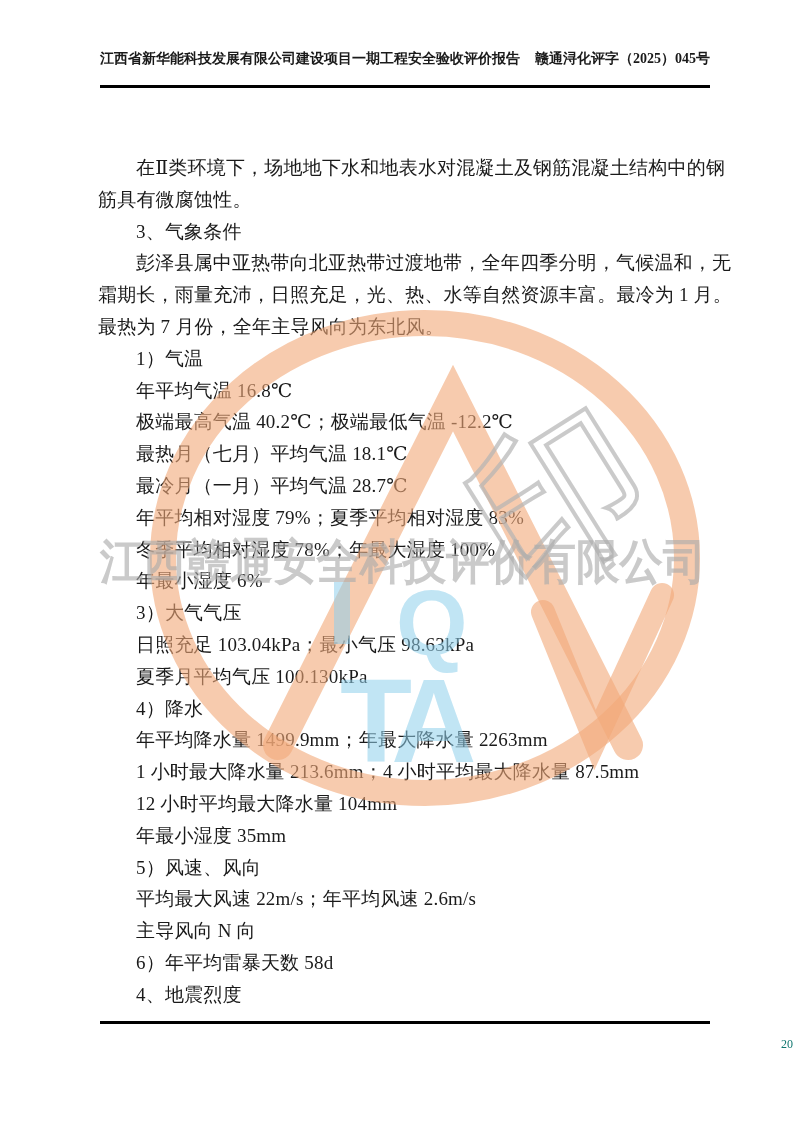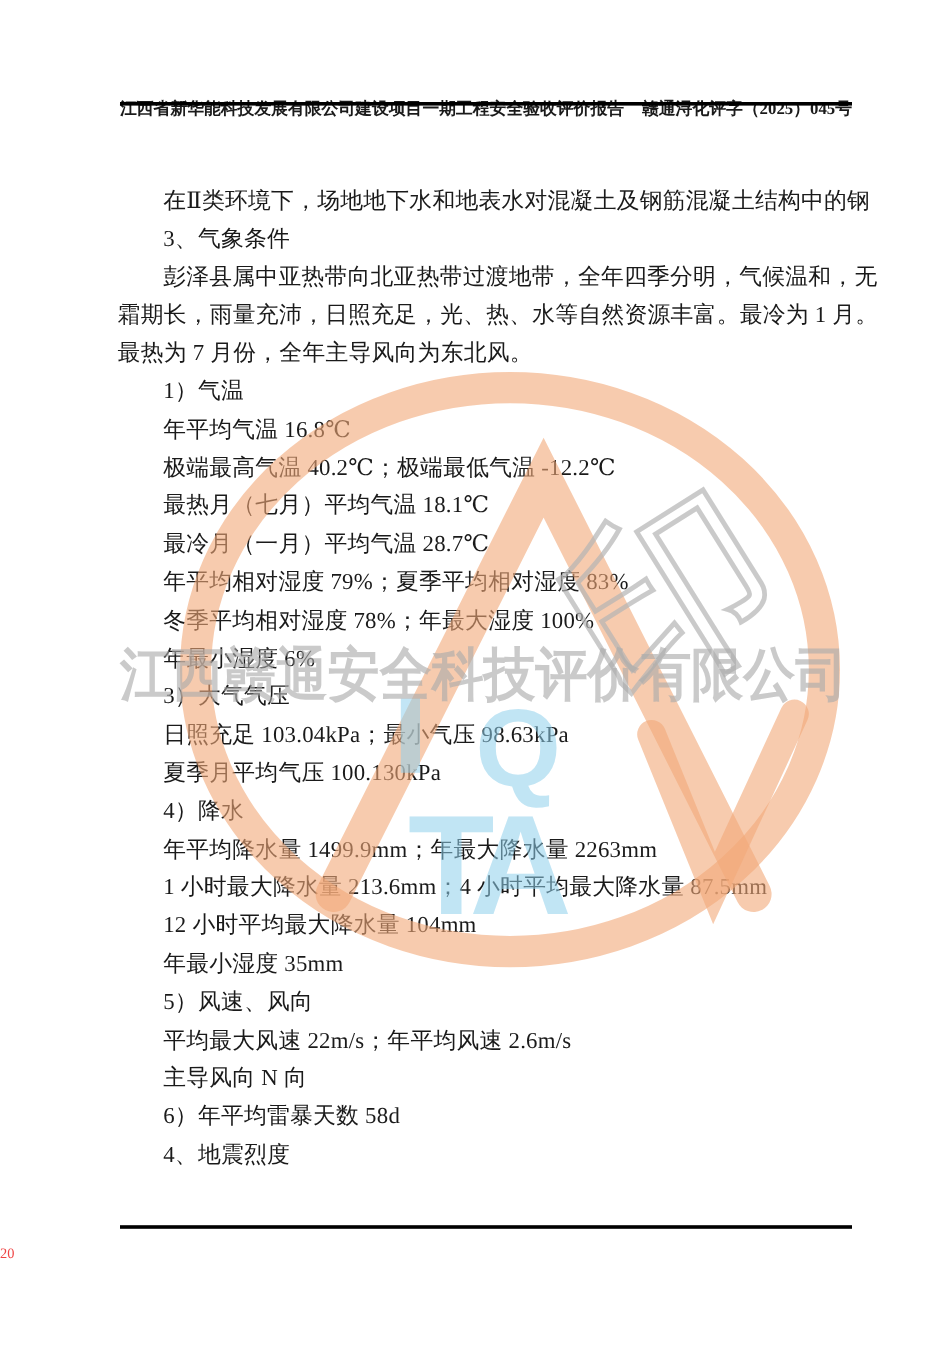--- a/index.html
+++ b/index.html
@@ -3,39 +3,39 @@
 <meta charset="utf-8">
 <style>
   html,body{margin:0;padding:0;background:#ffffff;}
   body{
     width:793px;height:1122px;position:relative;overflow:hidden;
     font-family:"Liberation Serif","DejaVu Serif",serif;
     color:#1a1a1a;
   }
   .page{position:absolute;inset:0;}
   .header{
-    position:absolute;left:100px;right:83px;top:76px;height:24px;
+    position:absolute;left:100px;right:83px;top:44px;height:24px;
     display:flex;justify-content:space-between;align-items:flex-end;
     font-size:14px;font-weight:bold;white-space:nowrap;text-align:center;
   }
   .header-rule{
     position:absolute;left:100px;right:83px;top:85px;height:3px;background:#000;
   }
   .body-lines{
     position:absolute;left:98px;top:104px;width:616px;
     font-size:19px;line-height:31.8px;letter-spacing:0.2px;margin-top:48px;
   }
   .line{white-space:nowrap;height:31.8px;}
   .line.indent{padding-left:38px;}
   .footer-rule{
     position:absolute;left:100px;right:83px;top:1021px;height:3px;background:#000;
   }
   .page-number{
-    position:absolute;left:0;right:0;top:1037px;text-align:left;
-    font-size:12px;color:#ef4444;
+    position:absolute;left:0;right:0;top:1037px;text-align:right;
+    font-size:12px;color:#0f766e;
   }
   .watermark{
     position:absolute;left:0;top:0;width:793px;height:1122px;
     pointer-events:none;z-index:5;
   }
   .wm-letters{font-family:"Liberation Sans","DejaVu Sans",sans-serif;font-weight:bold;}
   .wm-company{font-family:"Liberation Serif","DejaVu Serif",serif;font-weight:bold;}
 </style>
 </head>
 <body>
@@ -43,20 +43,21 @@
 <div class="page">
 
   <div class="header">
     <span>江西省新华能科技发展有限公司建设项目一期工程安全验收评价报告</span>
     <span>赣通浔化评字（2025）045号</span>
   </div>
   <div class="header-rule"></div>
 
   <div class="body-lines">
       <div class="line indent">在Ⅱ类环境下，场地地下水和地表水对混凝土及钢筋混凝土结构中的钢</div>
+      <div class="line">筋具有微腐蚀性。</div>
       <div class="line indent">3、气象条件</div>
       <div class="line indent">彭泽县属中亚热带向北亚热带过渡地带，全年四季分明，气候温和，无</div>
       <div class="line">霜期长，雨量充沛，日照充足，光、热、水等自然资源丰富。最冷为 1 月。</div>
       <div class="line">最热为 7 月份，全年主导风向为东北风。</div>
       <div class="line indent">1）气温</div>
       <div class="line indent">年平均气温 16.8℃</div>
       <div class="line indent">极端最高气温  40.2℃；极端最低气温 -12.2℃</div>
       <div class="line indent">最热月（七月）平均气温 18.1℃</div>
       <div class="line indent">最冷月（一月）平均气温 28.7℃</div>
       <div class="line indent">年平均相对湿度    79%；夏季平均相对湿度    83%</div>

